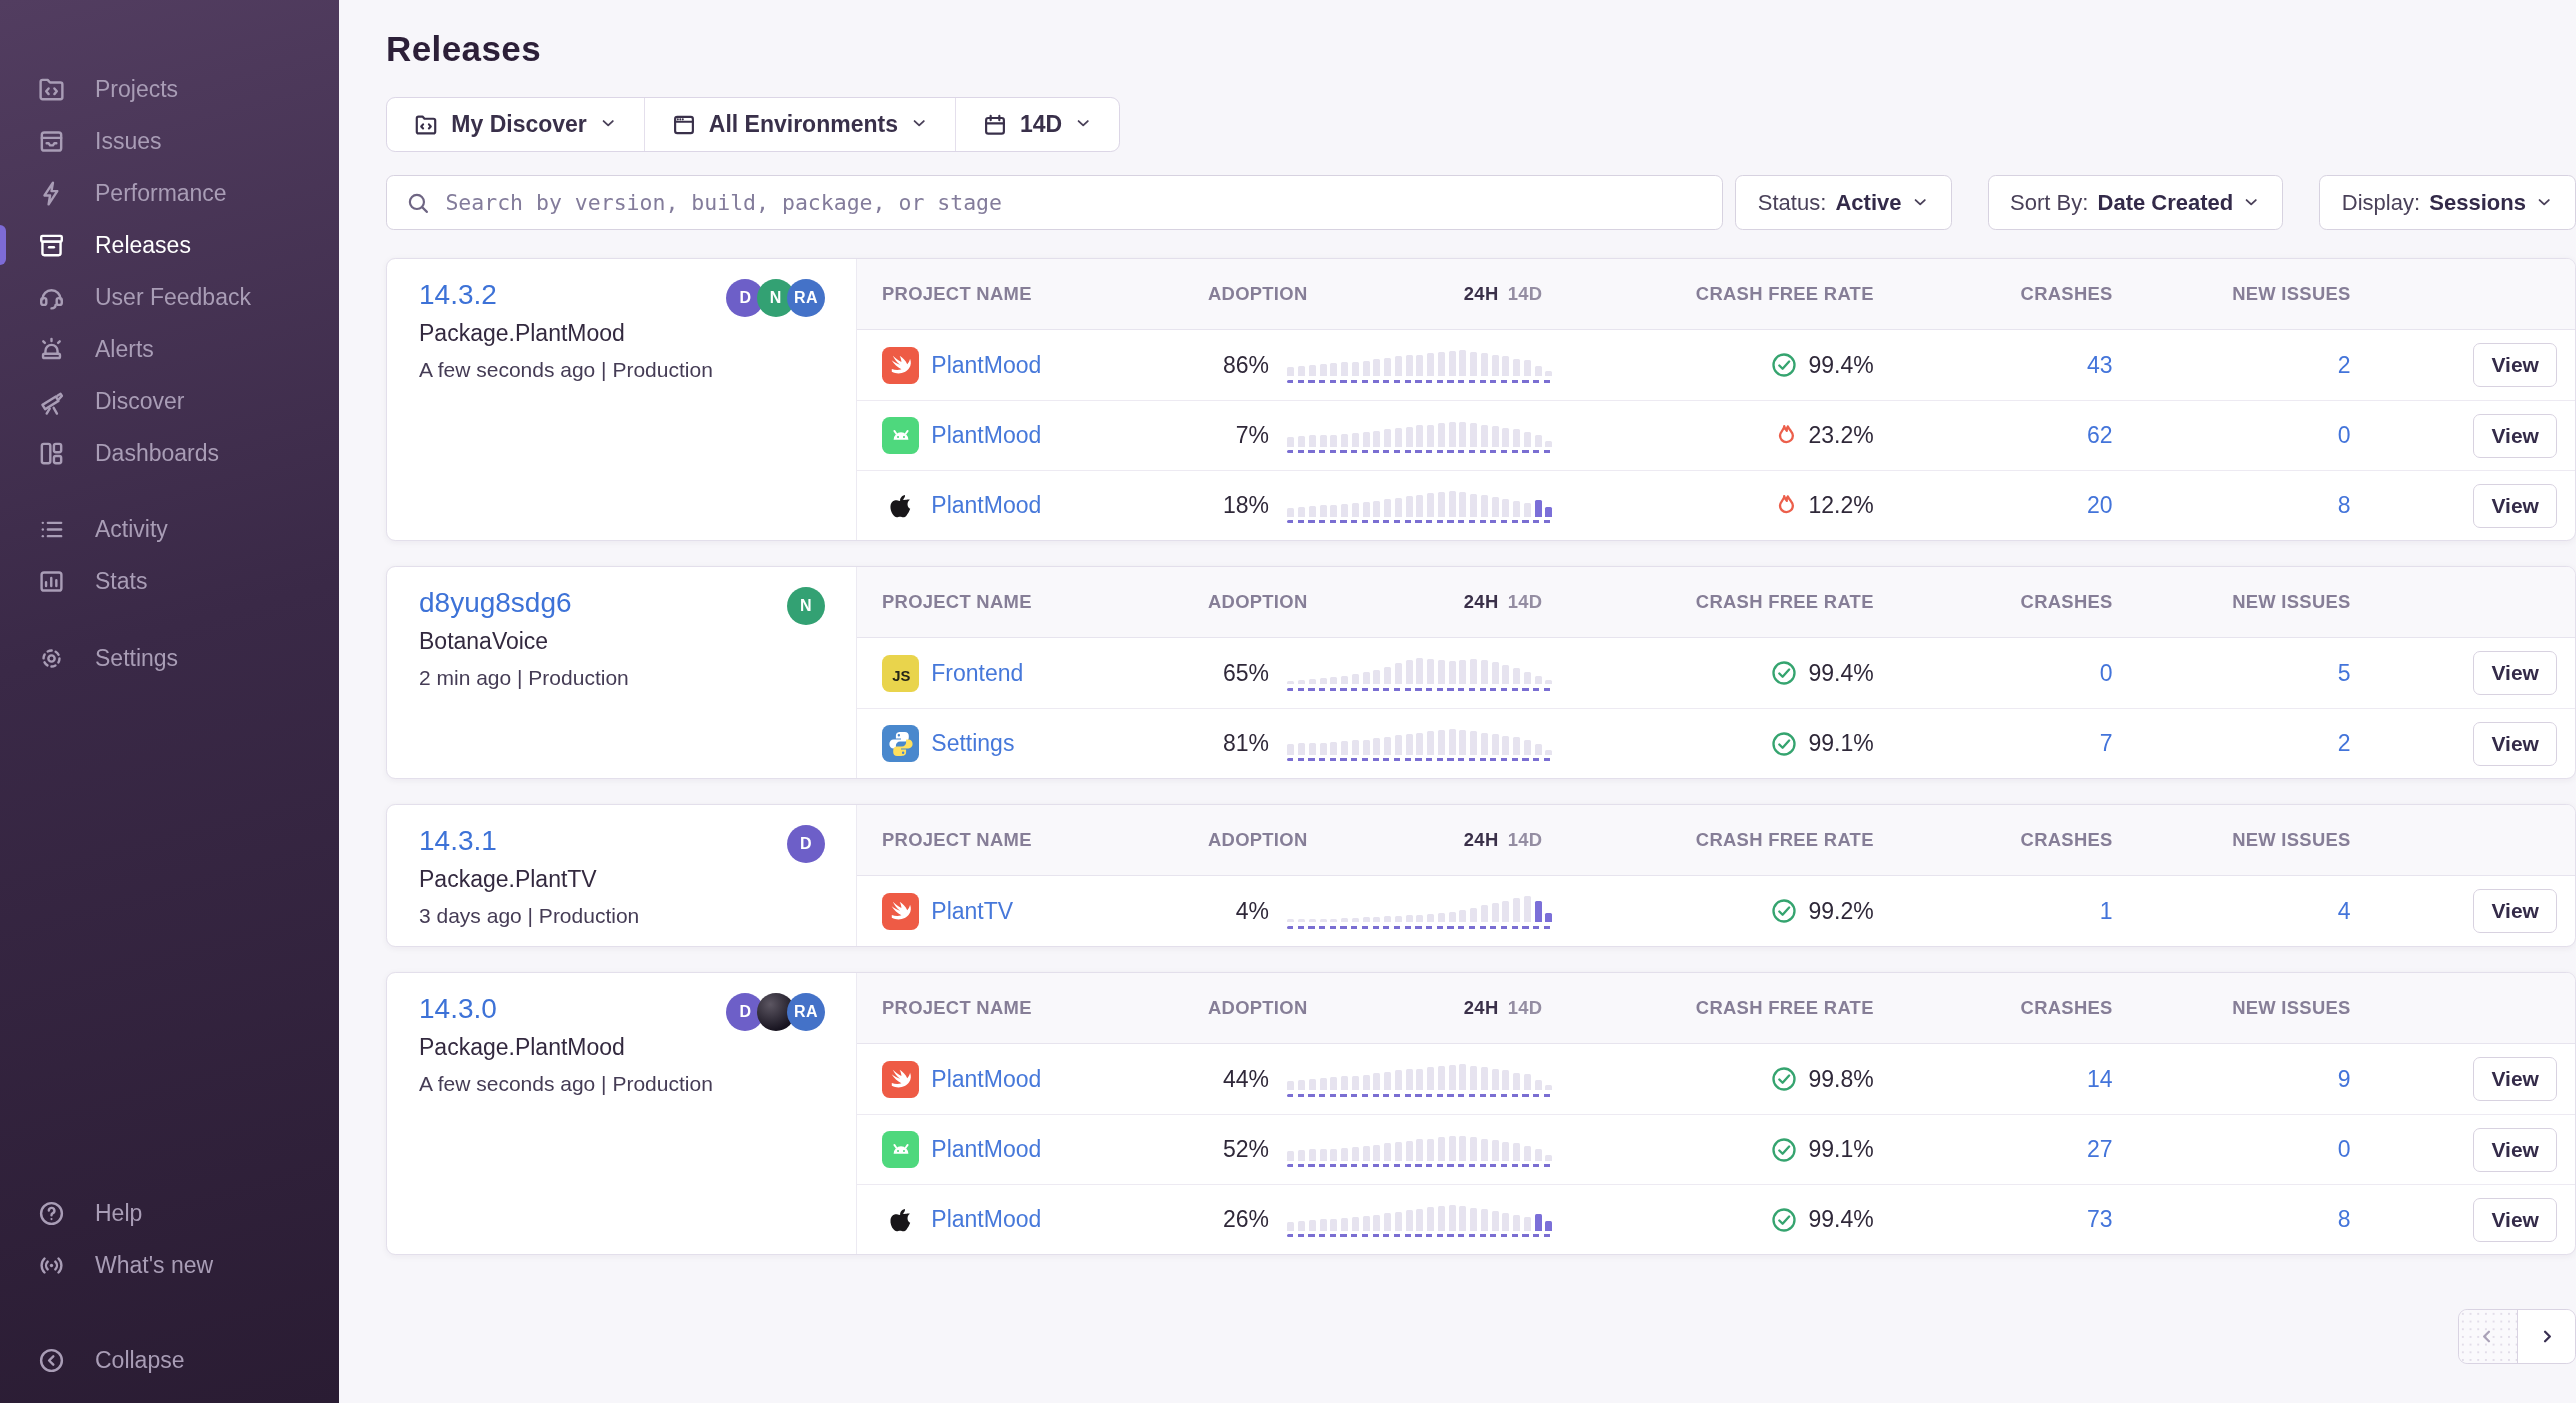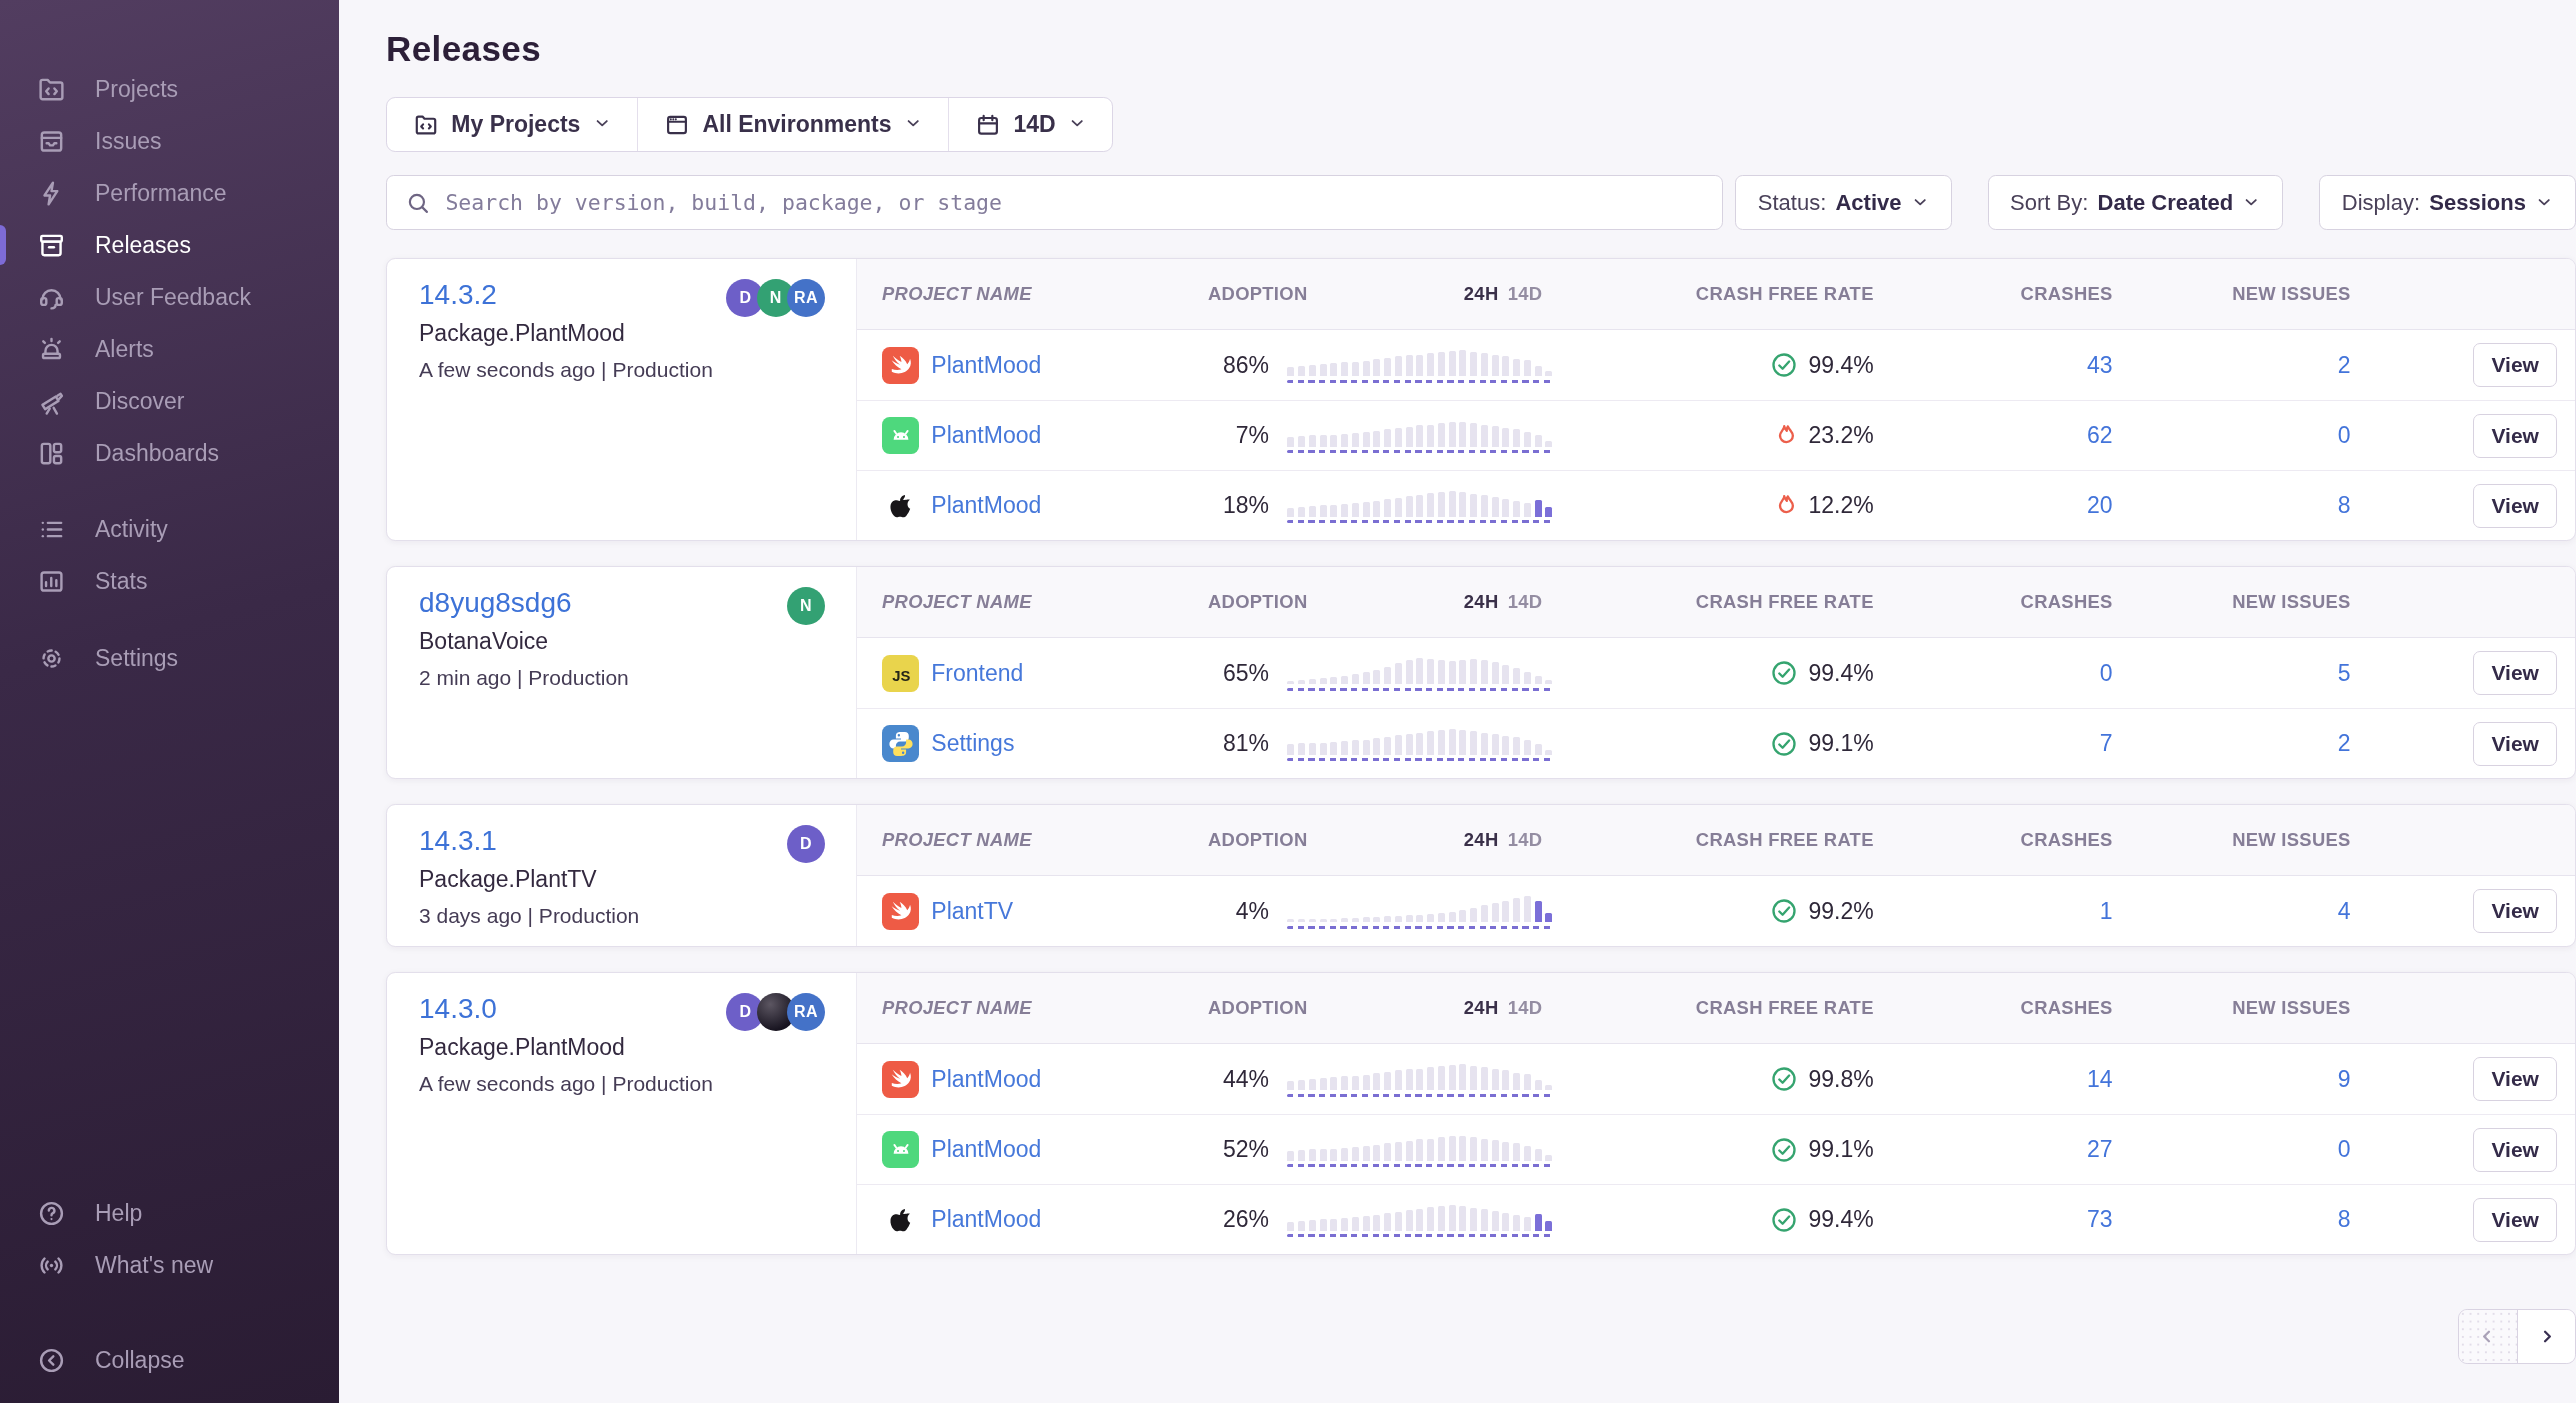--- a/index.html
+++ b/index.html
@@ -71,21 +71,21 @@
   .avatars { position:absolute; top:20px; right:31px; display:flex; }
   .avatar { width:38px; height:38px; border-radius:50%; color:#fff; font-size:16px; font-weight:700;
     display:flex; align-items:center; justify-content:center; letter-spacing:0.4px; }
   .avatar + .avatar { margin-left:-7.7px; }
   .avatar-photo { background:radial-gradient(circle at 35% 30%, #5c5662, #181420 72%); }
 
   .card-table { flex:1; }
   .tgrid { display:grid; grid-template-columns:351px 345px 333px 242px 238px 1fr; align-items:center; }
   .thead { height:71px; background:#f9f8fb; border-bottom:1.5px solid #e7e4ee; }
   .th { font-size:18.4px; font-weight:700; color:#867e97; letter-spacing:0.3px; }
-  .th.c1 { padding-left:25px;font-style:italic; }
+  .th.c1 { padding-left:25px; }
   .th.c2 { display:flex; justify-content:space-between; padding-right:10.7px; }
   .th .h24 { color:#3a3049; font-weight:800; }
   .th .d14 { color:#948da2; font-weight:700; margin-left:9.2px; }
   .th.right { text-align:right; }
   .th.c3 { padding-right:12.3px; } .th.c4 { padding-right:15.4px; } .th.c5 { padding-right:15.4px; }
   .row { height:70px; }
   .row + .row { border-top:1.5px solid #edeaf2; }
   .cell-project { display:flex; align-items:center; padding-left:25px; }
   .pi { width:37px; height:37px; border-radius:7.7px; flex:none; display:flex; align-items:center; justify-content:center; }
   .pi svg { width:34px; height:34px; }
@@ -271,21 +271,21 @@
 
 <main class="main">
   <h1 class="page-title">Releases</h1>
 
   <div class="filter-bar">
     <div class="filter-seg">
       <svg viewBox="0 0 24 24" fill="none" stroke-width="2" stroke-linecap="round" stroke-linejoin="round">
           <path d="M3.5 7V5.8c0-.9.7-1.6 1.6-1.6h3.7l1.8 2h8.3c.9 0 1.6.7 1.6 1.6v10.4c0 .9-.7 1.6-1.6 1.6H5.1c-.9 0-1.6-.7-1.6-1.6z"></path>
           <path d="M9.3 11.4 7.6 13.3l1.7 1.9M14.7 11.4l1.7 1.9-1.7 1.9"></path>
         </svg>
-      <span>My Projects</span>
+      <span>My Discover</span>
       <span class="chev"><svg viewBox="0 0 24 24" fill="none" stroke-width="2.4" stroke-linecap="round" stroke-linejoin="round">
             <path d="m6 9.2 6 5.6 6-5.6"></path>
           </svg></span>
     </div>
     <div class="filter-seg">
       <svg viewBox="0 0 24 24" fill="none" stroke-width="2" stroke-linecap="round" stroke-linejoin="round">
           <rect x="3.8" y="4.5" width="16.4" height="15" rx="2"></rect>
           <path d="M3.8 9h16.4"></path>
           <path d="M6.3 6.8h.01M8.6 6.8h.01M10.9 6.8h.01" stroke-width="1.9"></path>
         </svg>

